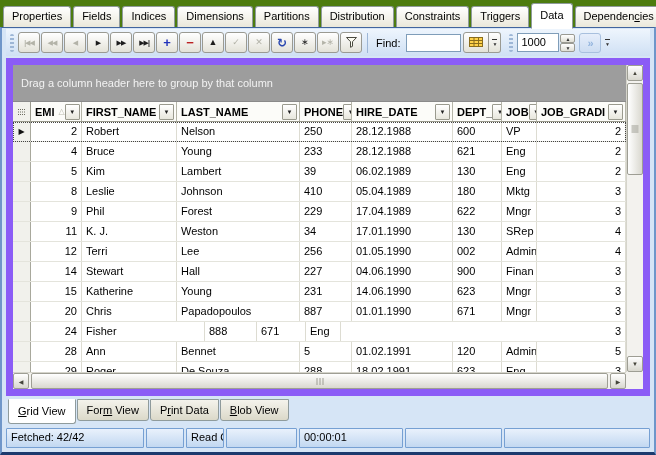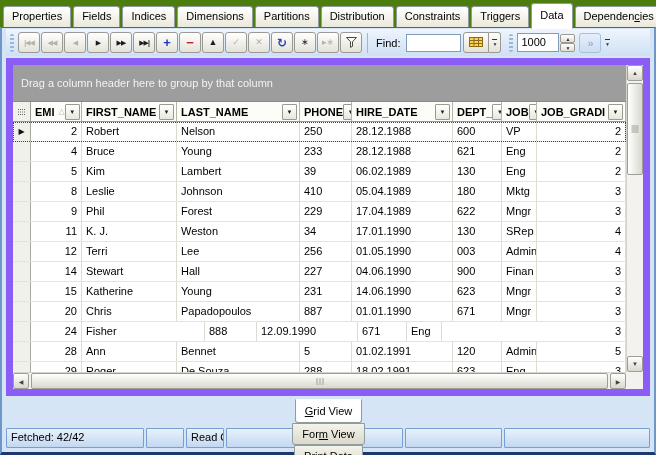--- a/index.html
+++ b/index.html
@@ -59,21 +59,21 @@
   .hscroll { position:absolute; bottom:0; left:0; right:17px; height:17px; background:#f3f2ee; border-top:1px solid #d5d4cb; }
   .corner  { position:absolute; right:0; bottom:0; width:17px; height:17px; background:#f3f2ee; }
   .sbtn { position:absolute; width:16px; height:16px; border:1px solid #9e9e94; border-radius:2px; background:linear-gradient(#ffffff,#d9d8cf); color:#44443a; font-size:6px; display:flex; align-items:center; justify-content:center; }
   .vthumb { position:absolute; left:0; top:18px; width:16px; height:92px; border:1px solid #9e9e94; border-radius:2px; background:linear-gradient(90deg,#ffffff,#d9d8cf); }
   .vthumb .g, .hthumb .g { position:absolute; left:50%; top:50%; transform:translate(-50%,-50%); }
   .vthumb .g i { display:block; width:7px; height:1px; background:#9e9e94; margin:1px 0; }
   .hthumb { position:absolute; top:0; left:18px; right:18px; height:16px; border:1px solid #9e9e94; border-radius:2px; background:linear-gradient(#ffffff,#d9d8cf); }
   .hthumb .g i { display:inline-block; width:1px; height:7px; background:#9e9e94; margin:0 1px; }
 
   
-  .viewtabs { display:flex; align-items:center; height:28px; margin-top:3px; padding-left:2px; position:relative;flex-direction:column; }
+  .viewtabs { display:flex; align-items:flex-start; height:28px; margin-top:3px; padding-left:2px; position:relative; }
   .vtab { height:22px; line-height:20px; padding:0 9px; background:linear-gradient(#f4f3ec,#dbd9c9); border:1px solid #8f9b9c; border-radius:0 0 3px 3px; margin-right:1px; cursor:default; white-space:nowrap; }
   .vtab.active { background:#fff; height:25px; line-height:22px; border-top:1px solid #fff; }
 
   
   .statusbar { display:flex; gap:2px; height:20px; margin-top:1px; }
   .spanel { border:1px solid #76a0d3; border-radius:1px; background:linear-gradient(#e9f1fc,#c2d8f1); line-height:17px; padding:0 4px; overflow:hidden; white-space:nowrap; flex:none; }
   .spanel.grow { flex:1; }
 
   u { text-decoration:underline; }
 </style>
@@ -262,21 +262,21 @@
               <div class="cell" style="width: 35px;">SRep</div>
               <div class="cell r" style="width: 97px; flex: 1 1 0%;">4</div>
             </div>
             <div class="row">
               <div class="cind"></div>
               <div class="cell r" style="width: 51px;">12</div>
               <div class="cell" style="width: 95px;">Terri</div>
               <div class="cell" style="width: 123px;">Lee</div>
               <div class="cell" style="width: 52px;">256</div>
               <div class="cell" style="width: 101px;">01.05.1990</div>
-              <div class="cell" style="width: 49px;">003</div>
+              <div class="cell" style="width: 49px;">002</div>
               <div class="cell" style="width: 35px;">Admin</div>
               <div class="cell r" style="width: 97px; flex: 1 1 0%;">4</div>
             </div>
             <div class="row">
               <div class="cind"></div>
               <div class="cell r" style="width: 51px;">14</div>
               <div class="cell" style="width: 95px;">Stewart</div>
               <div class="cell" style="width: 123px;">Hall</div>
               <div class="cell" style="width: 52px;">227</div>
               <div class="cell" style="width: 101px;">04.06.1990</div>
@@ -304,21 +304,20 @@
               <div class="cell" style="width: 101px;">01.01.1990</div>
               <div class="cell" style="width: 49px;">671</div>
               <div class="cell" style="width: 35px;">Mngr</div>
               <div class="cell r" style="width: 97px; flex: 1 1 0%;">3</div>
             </div>
             <div class="row">
               <div class="cind"></div>
               <div class="cell r" style="width: 51px;">24</div>
               <div class="cell" style="width: 123px;">Fisher</div>
               <div class="cell" style="width: 52px;">888</div>
-              <div class="cell" style="width: 101px;">12.09.1990</div>
               <div class="cell" style="width: 49px;">671</div>
               <div class="cell" style="width: 35px;">Eng</div>
               <div class="cell r" style="width: 97px; flex: 1 1 0%;">3</div>
             </div>
             <div class="row">
               <div class="cind"></div>
               <div class="cell r" style="width: 51px;">28</div>
               <div class="cell" style="width: 95px;">Ann</div>
               <div class="cell" style="width: 123px;">Bennet</div>
               <div class="cell" style="width: 52px;">5</div>

